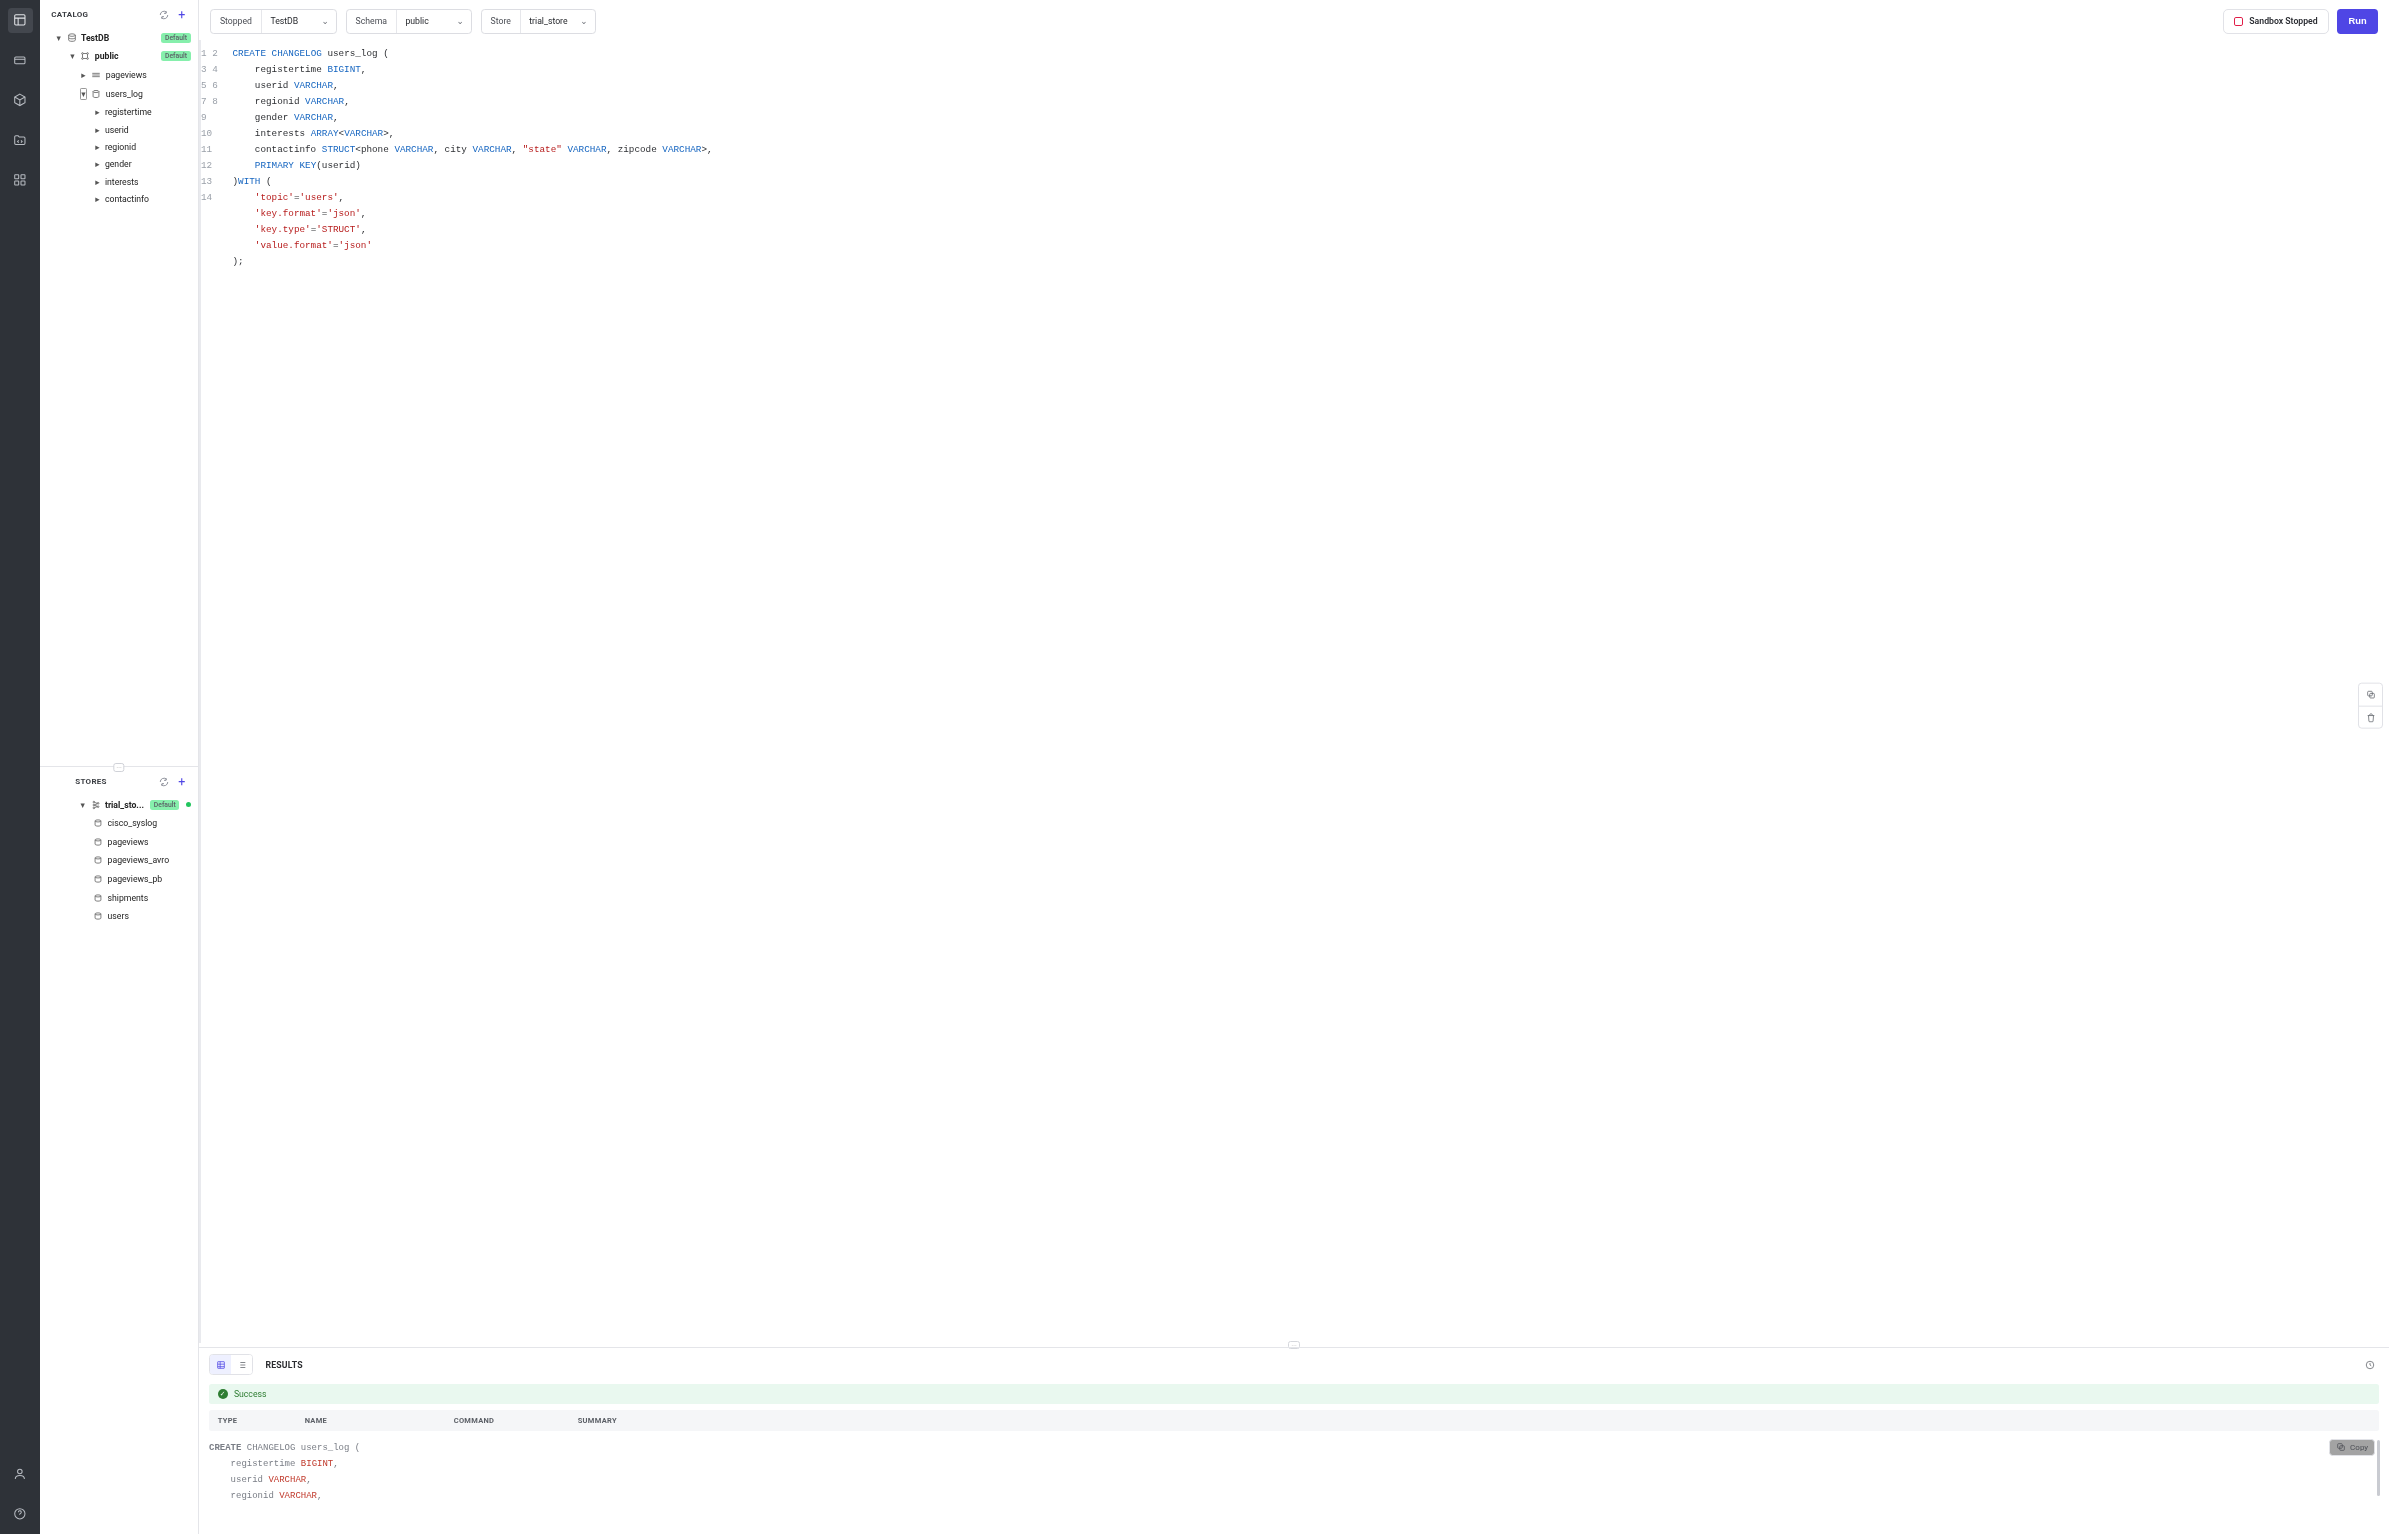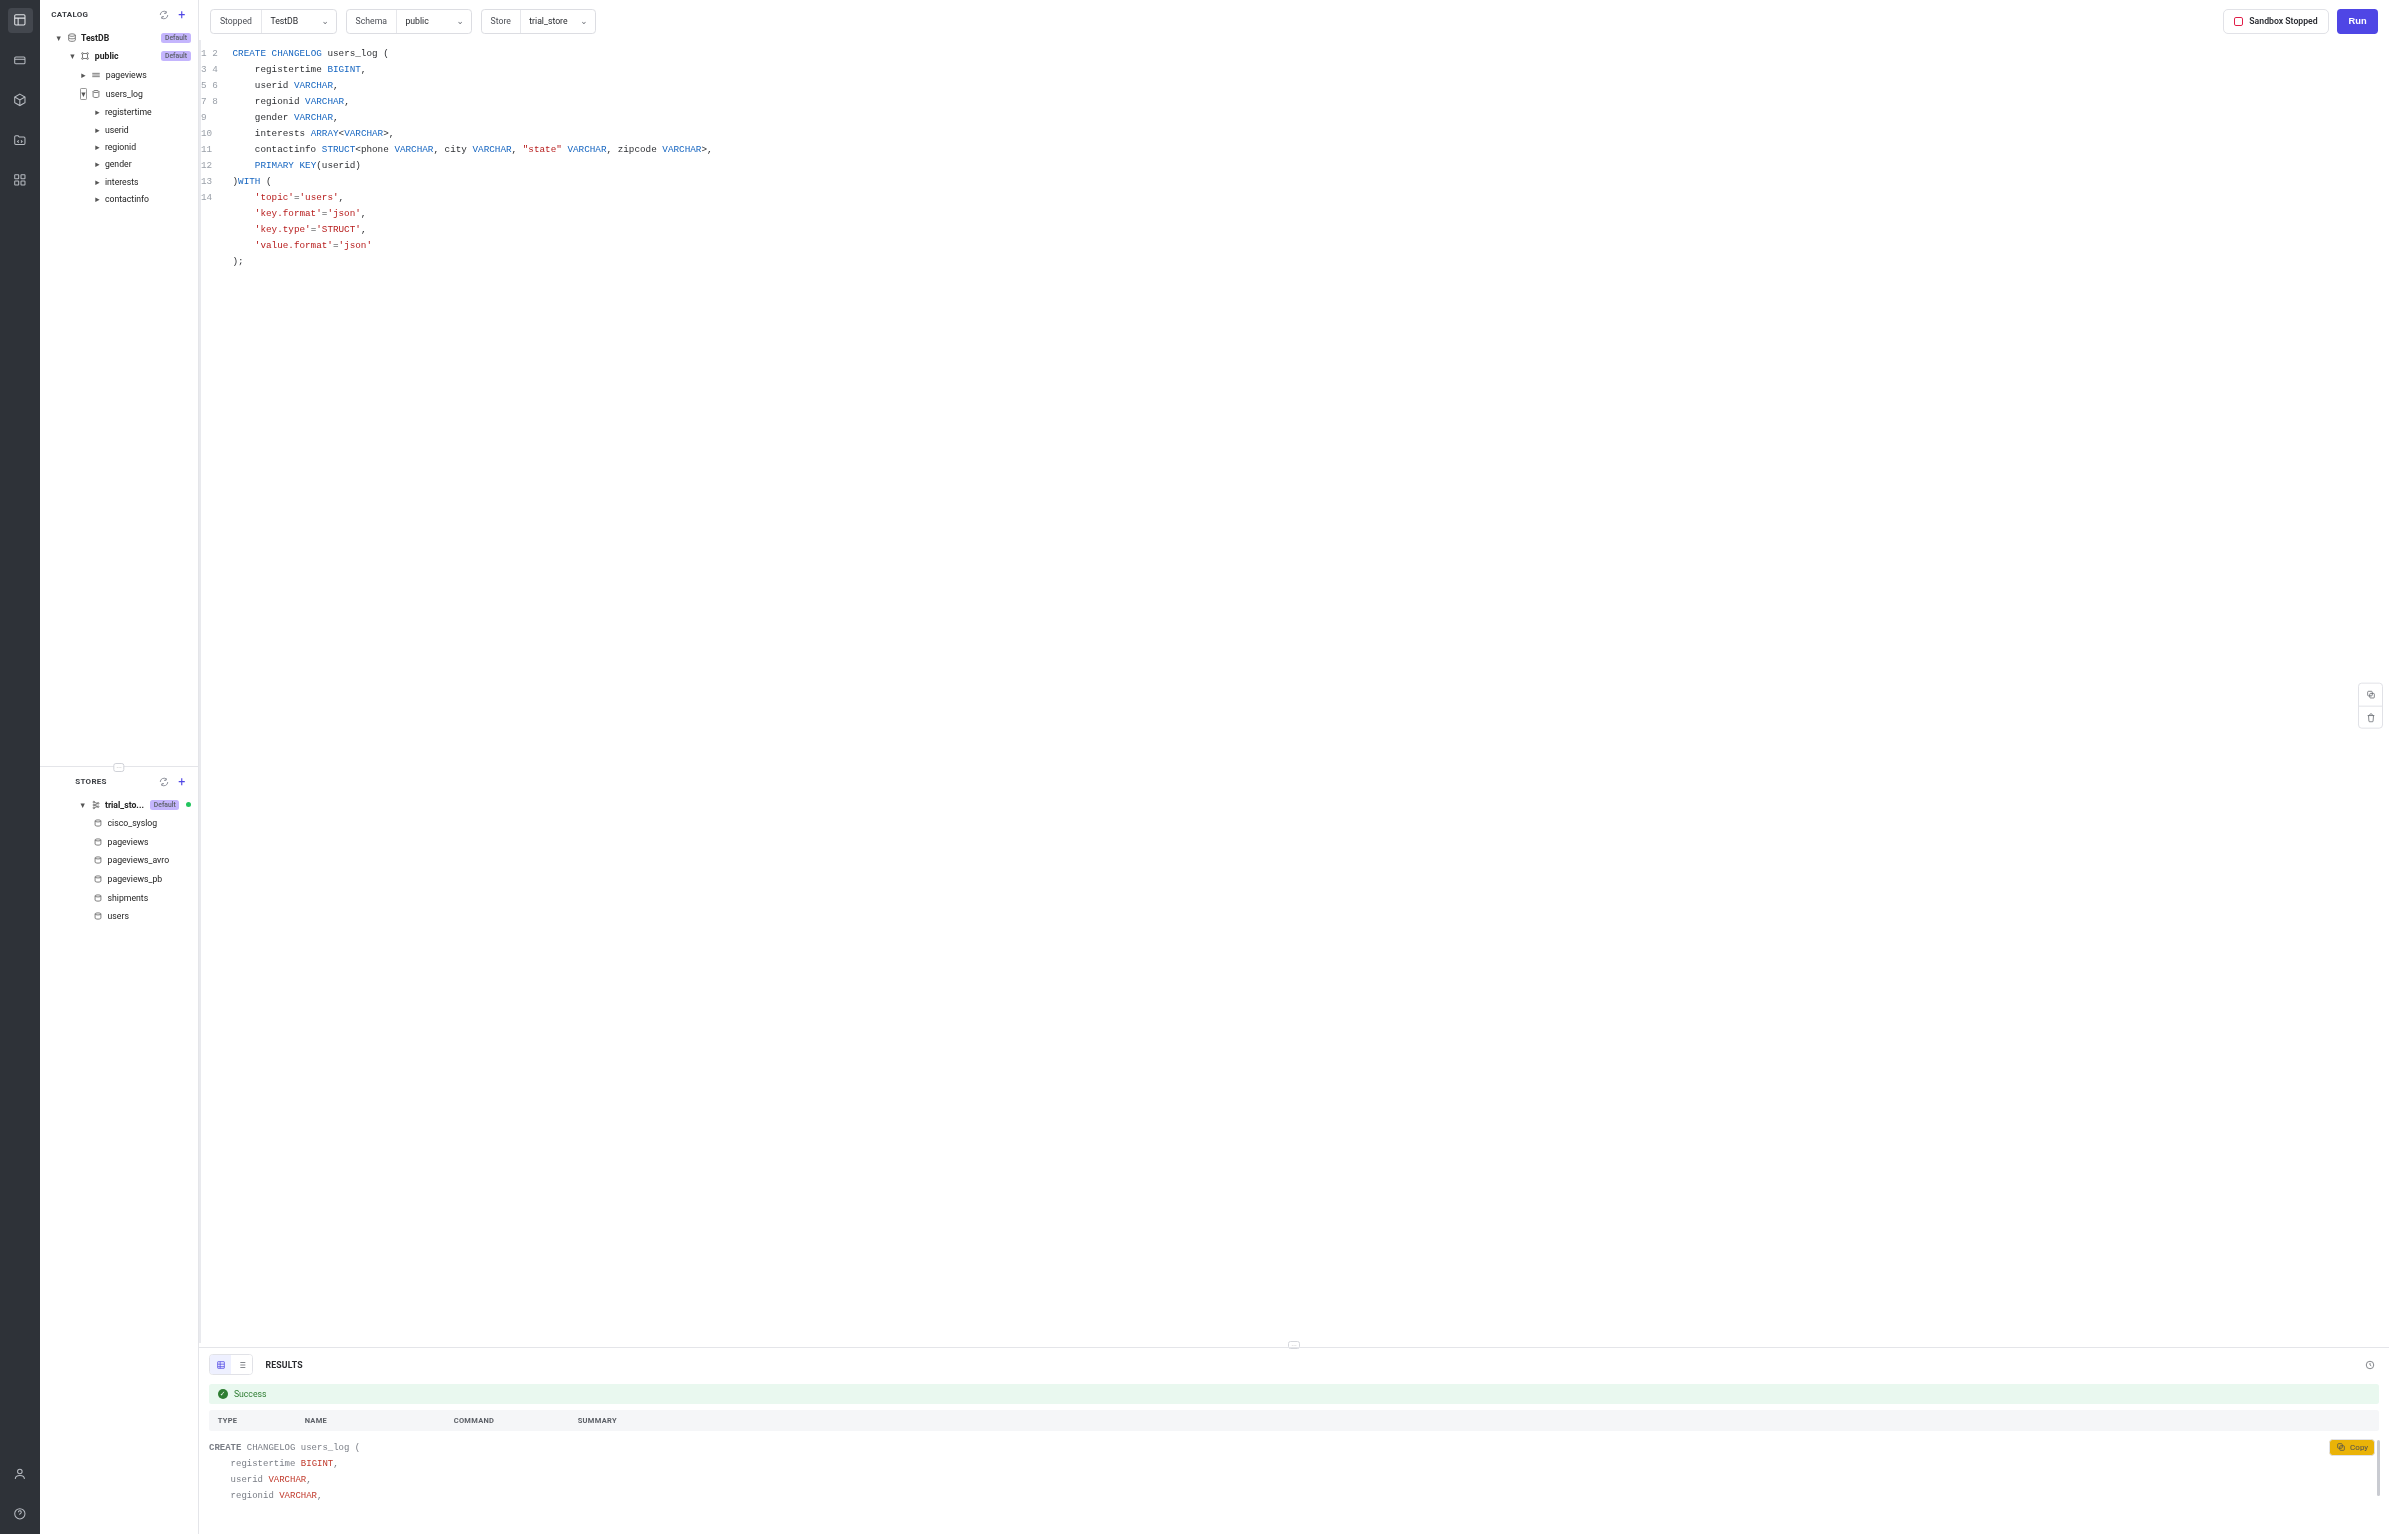--- a/index.html
+++ b/index.html
@@ -76,21 +76,21 @@
     color: #222;
     border-radius: 2.5px;
     cursor: pointer;
     white-space: nowrap;
   }
   .tree-row .caret { width: 7.5px; display:inline-flex; justify-content:center; color:#555;}
   .tree-row .ico { width: 11.2px; height: 11.2px; display:inline-flex; align-items:center; justify-content:center; color:#555;}
   .tree-row .lbl { flex: 1; overflow: hidden; text-overflow: ellipsis; }
   .tree-row.bold .lbl { font-weight: 700; }
   .badge {
-    background: #c4b5fd; color: #5b5f66;
+    background: #86efac; color: #5b5f66;
     font-size: 6.8px; padding: 1.2px 3.7px; border-radius: 2.5px;
     font-weight: 500;
   }
   .status-dot { width: 5px; height: 5px; border-radius: 50%; background: #22c55e; display:inline-block; margin-left:2.5px;}
   .indent-1 { padding-left: 11.2px; }
   .indent-2 { padding-left: 25px; }
   .indent-3 { padding-left: 36px; }
   .indent-4 { padding-left: 50px; }
 
   .panel-drag {
@@ -264,21 +264,21 @@
     font-family: "SFMono-Regular", Consolas, "Liberation Mono", Menlo, monospace;
     font-size: 9px; line-height: 16px;
     color:#7a7e86;
     white-space: pre;
   }
   .result-code .kw   { color:#7a7e86; font-weight:700;}
   .result-code .type { color:#c0392b; }
   .copy-btn {
     position:absolute; right: 3.7px; top: -1.2px;
     display:flex; align-items:center; gap:3.7px;
-    border:0.6px solid #e1e2e7; border-radius:3.7px; background:#eab308;
+    border:0.6px solid #e1e2e7; border-radius:3.7px; background:#a3a3a3;
     padding: 2.5px 6.2px; font-size:8px; color:#4b4e55; cursor:pointer;margin-left:48px;
   }
   .result-scrollbar {
     position:absolute; right:-1.2px; top:0; width:3.7px; height:56px; background:#c9cbd1; border-radius:1.9px;
   }
 
   svg.ico-s { width:10px; height:10px; stroke:currentColor; fill:none; stroke-width:1.8; }
 </style>
 </head>
 <body>

